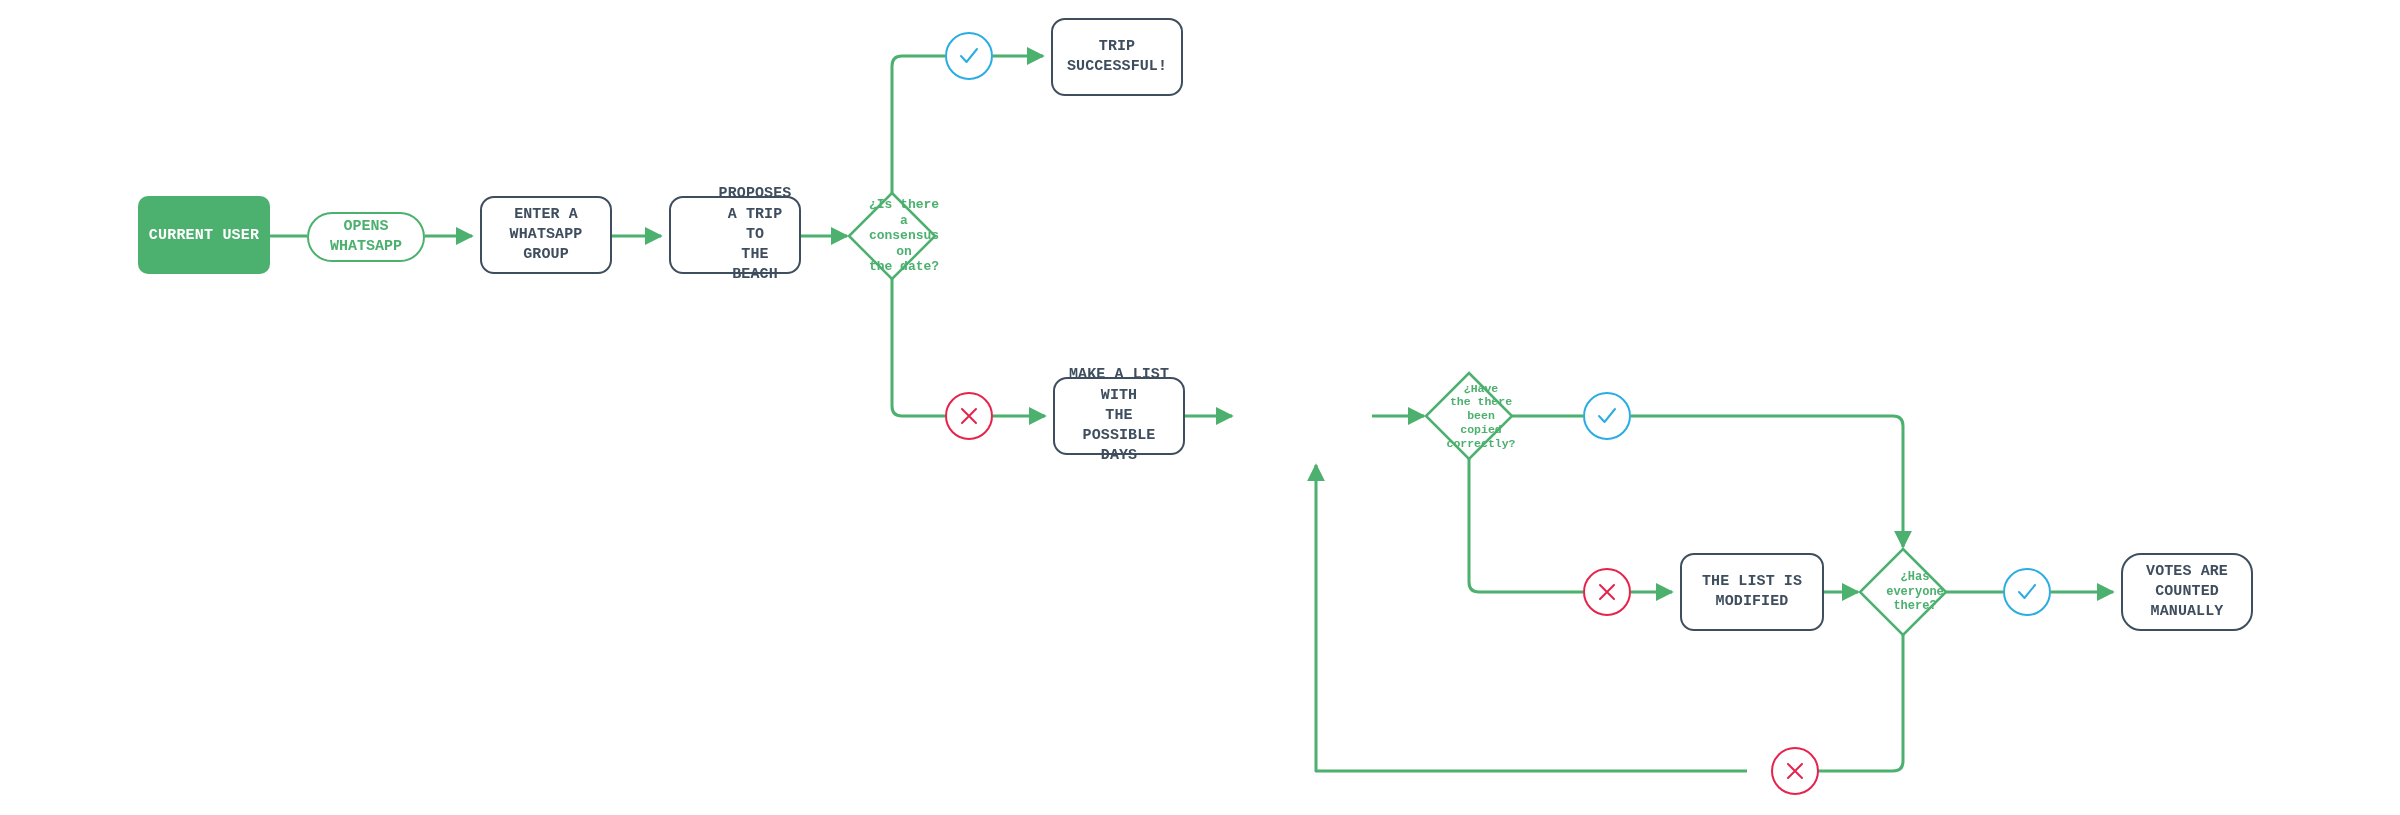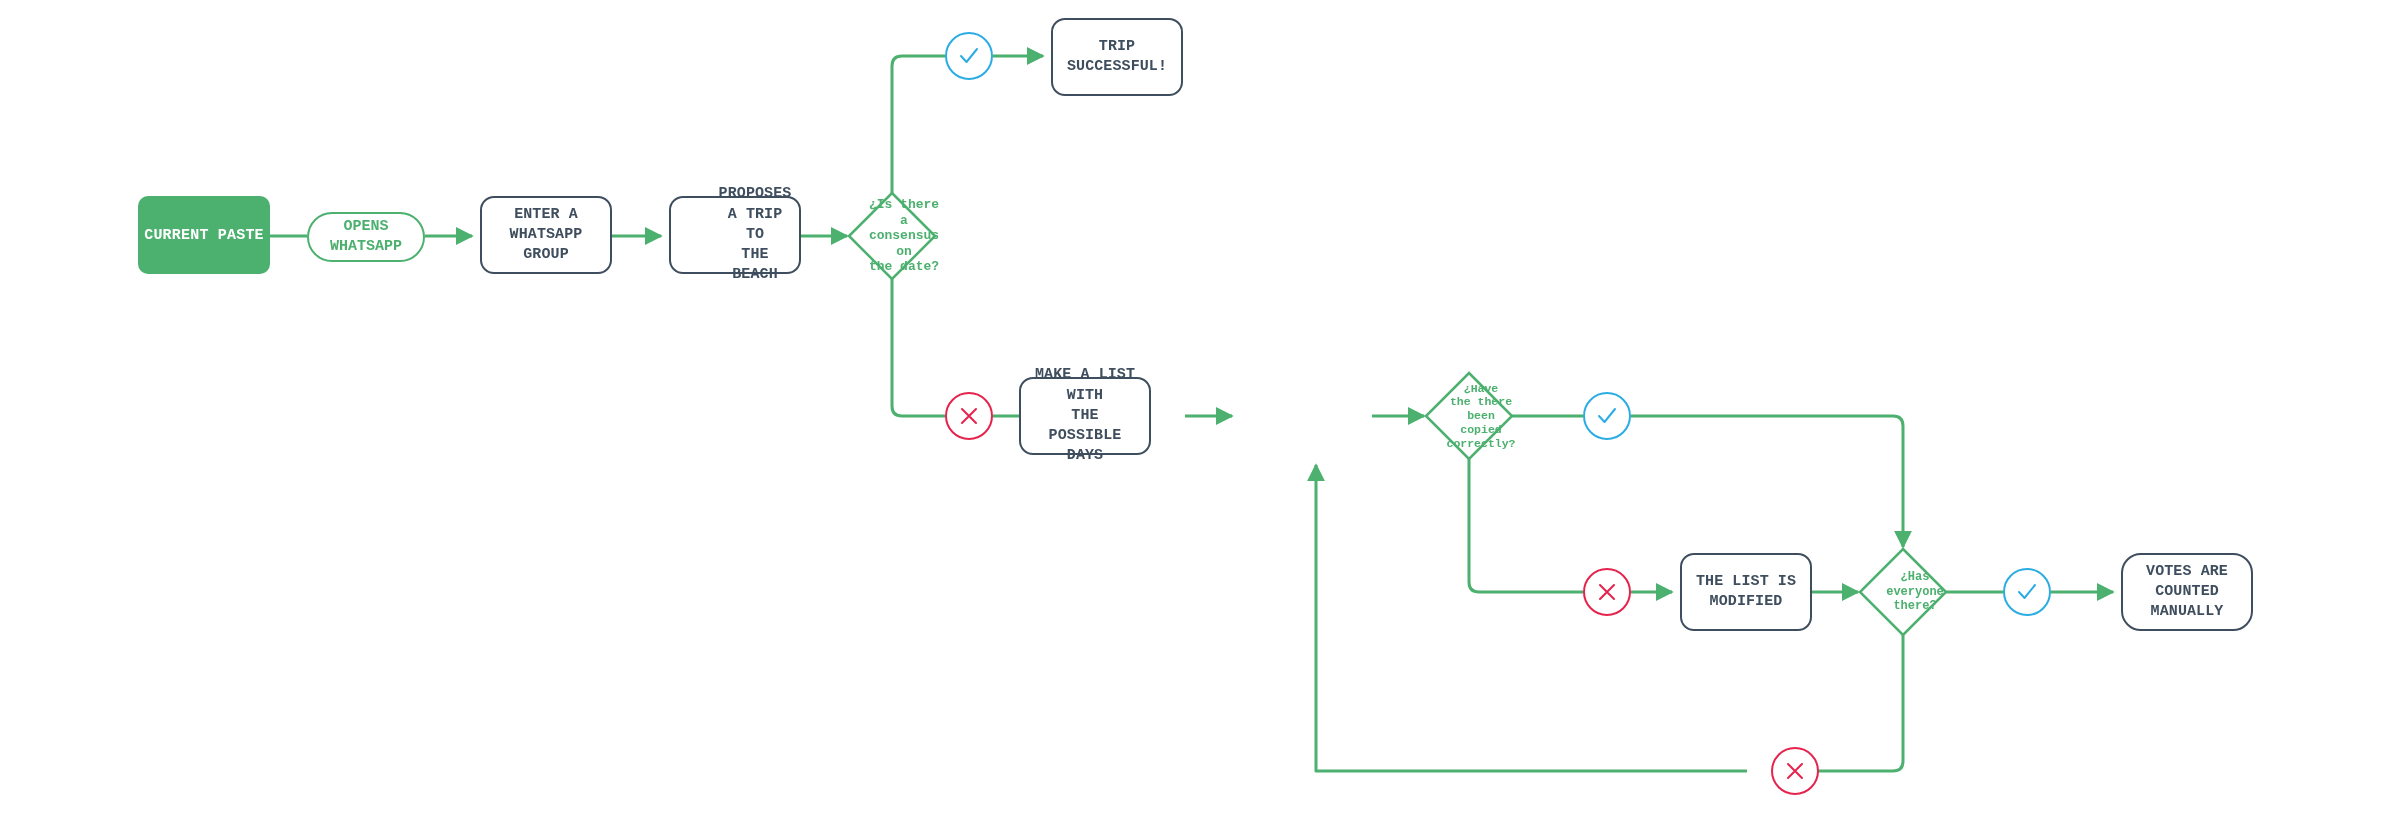--- a/index.html
+++ b/index.html
@@ -140,21 +140,21 @@
 
       <path d="M 1940 592 L 2003 592"></path>
       <path d="M 2051 592 L 2113 592" marker-end="url(#arrowGreen)"></path>
 
       <path d="M 1903 627 L 1903 761 Q 1903 771 1893 771 L 1795 771"></path>
       <path d="M 1747 771 L 1316 771 L 1316 465" marker-end="url(#arrowGreen)"></path>
     </g>
   </svg>
 
   <div class="node node-terminator" style="left:138px; top:196px; width:132px; height:78px;">
-    <span class="lbl">CURRENT PASTE</span>
+    <span class="lbl">CURRENT USER</span>
   </div>
 
   <div class="node node-pill" style="left:307px; top:212px; width:118px; height:50px;">
     <span class="lbl" style="white-space:pre-line;">OPENS
 WHATSAPP</span>
   </div>
 
   <div class="node node-process" style="left:480px; top:196px; width:132px; height:78px;">
     <span class="lbl" style="white-space:pre-line;">ENTER A WHATSAPP
 GROUP</span>
@@ -171,37 +171,37 @@
     </svg>
     <span class="lbl">¿Is there a
 consensus on
 the date?</span>
   </div>
 
   <div class="node node-process" style="left:1051px; top:18px; width:132px; height:78px;">
     <span class="lbl" style="white-space:pre-line;">TRIP SUCCESSFUL!</span>
   </div>
 
-  <div class="node node-process" style="left:1019px; top:377px; width:132px; height:78px;">
+  <div class="node node-process" style="left:1053px; top:377px; width:132px; height:78px;">
     <span class="lbl" style="white-space:pre-line;">MAKE A LIST WITH
 THE POSSIBLE DAYS</span>
   </div>
 
 
   <div class="node node-decision" style="left:1424px; top:371px; width:90px; height:90px; font-size:11.5px;">
     <svg class="diamond-shape" viewBox="0 0 90 90">
       <polygon points="45,2 88,45 45,88 2,45" fill="#ffffff" stroke="#4cb06e" stroke-width="2.5"></polygon>
     </svg>
     <span class="lbl" style="width:120%;">¿Have
 the there been
 copied
 correctly?</span>
   </div>
 
-  <div class="node node-process" style="left:1680px; top:553px; width:132px; height:78px;">
+  <div class="node node-process" style="left:1680px; top:553px; width:144px; height:78px;">
     <span class="lbl" style="white-space:pre-line;">THE LIST IS
 MODIFIED</span>
   </div>
 
   <div class="node node-decision" style="left:1858px; top:547px; width:90px; height:90px; font-size:12px;">
     <svg class="diamond-shape" viewBox="0 0 90 90">
       <polygon points="45,2 88,45 45,88 2,45" fill="#ffffff" stroke="#4cb06e" stroke-width="2.5"></polygon>
     </svg>
     <span class="lbl" style="width:135%;">¿Has everyone
 there?</span>

